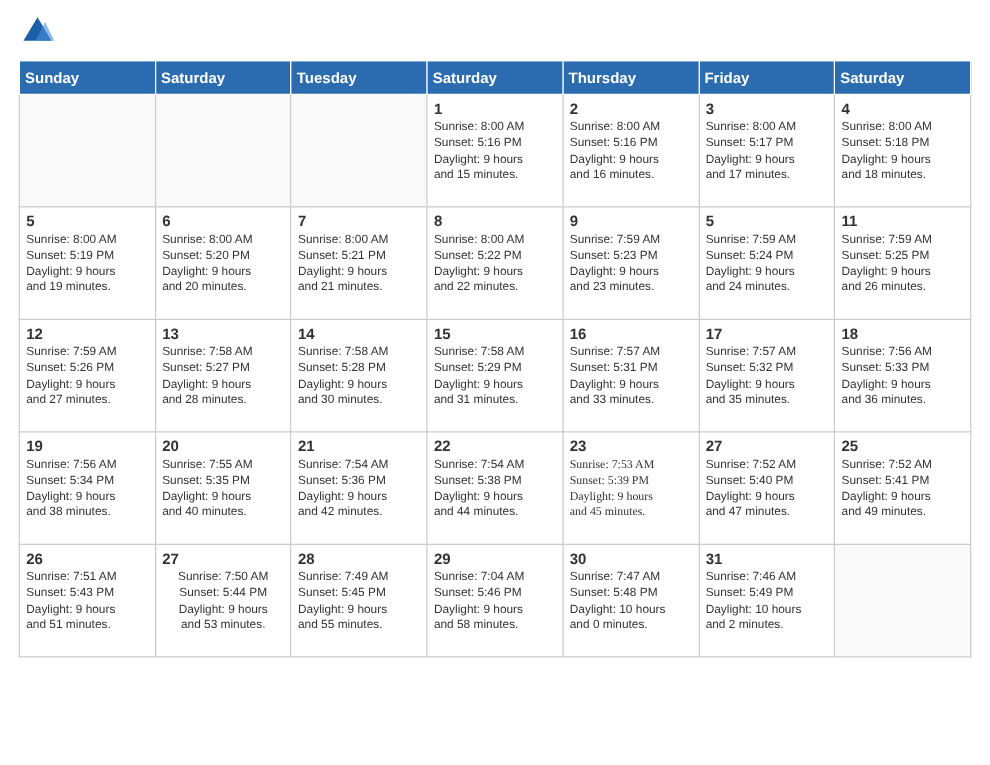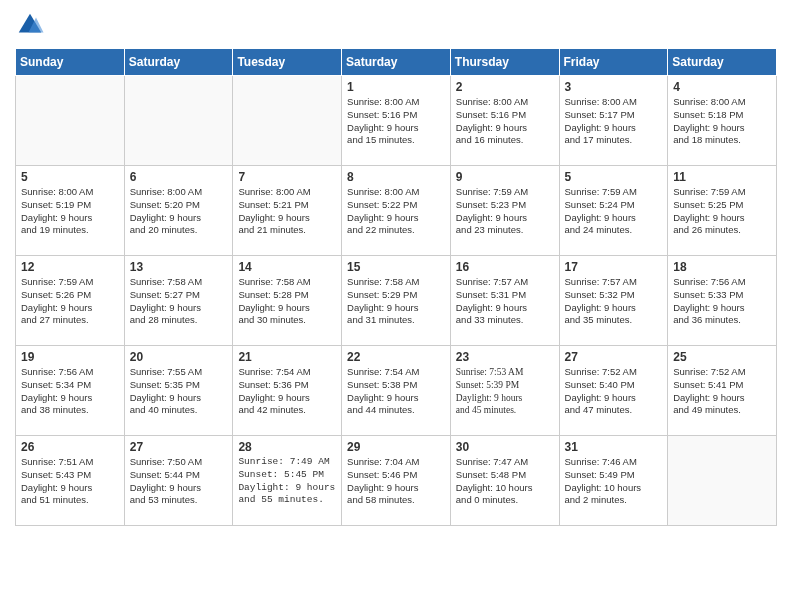--- a/index.html
+++ b/index.html
@@ -312,28 +312,28 @@
       <tr>
         <td>
           <div class="day-number">26</div>
           <div class="cell-content" style="white-space: pre-line;">Sunrise: 7:51 AM
 Sunset: 5:43 PM
 Daylight: 9 hours
 and 51 minutes.</div>
         </td>
         <td>
           <div class="day-number">27</div>
-          <div class="cell-content" style="white-space: pre-line;">Sunrise: 7:50 AM
+          <div class="cell-content" style="white-space: pre-line; text-align: center;">Sunrise: 7:50 AM
 Sunset: 5:44 PM
 Daylight: 9 hours
 and 53 minutes.</div>
         </td>
         <td>
           <div class="day-number">28</div>
-          <div class="cell-content" style="white-space: pre-line; font-family: Liberation Mono, monospace;">Sunrise: 7:49 AM
+          <div class="cell-content" style="white-space: pre-line;">Sunrise: 7:49 AM
 Sunset: 5:45 PM
 Daylight: 9 hours
 and 55 minutes.</div>
         </td>
         <td>
           <div class="day-number">29</div>
           <div class="cell-content" style="white-space: pre-line;">Sunrise: 7:04 AM
 Sunset: 5:46 PM
 Daylight: 9 hours
 and 58 minutes.</div>

